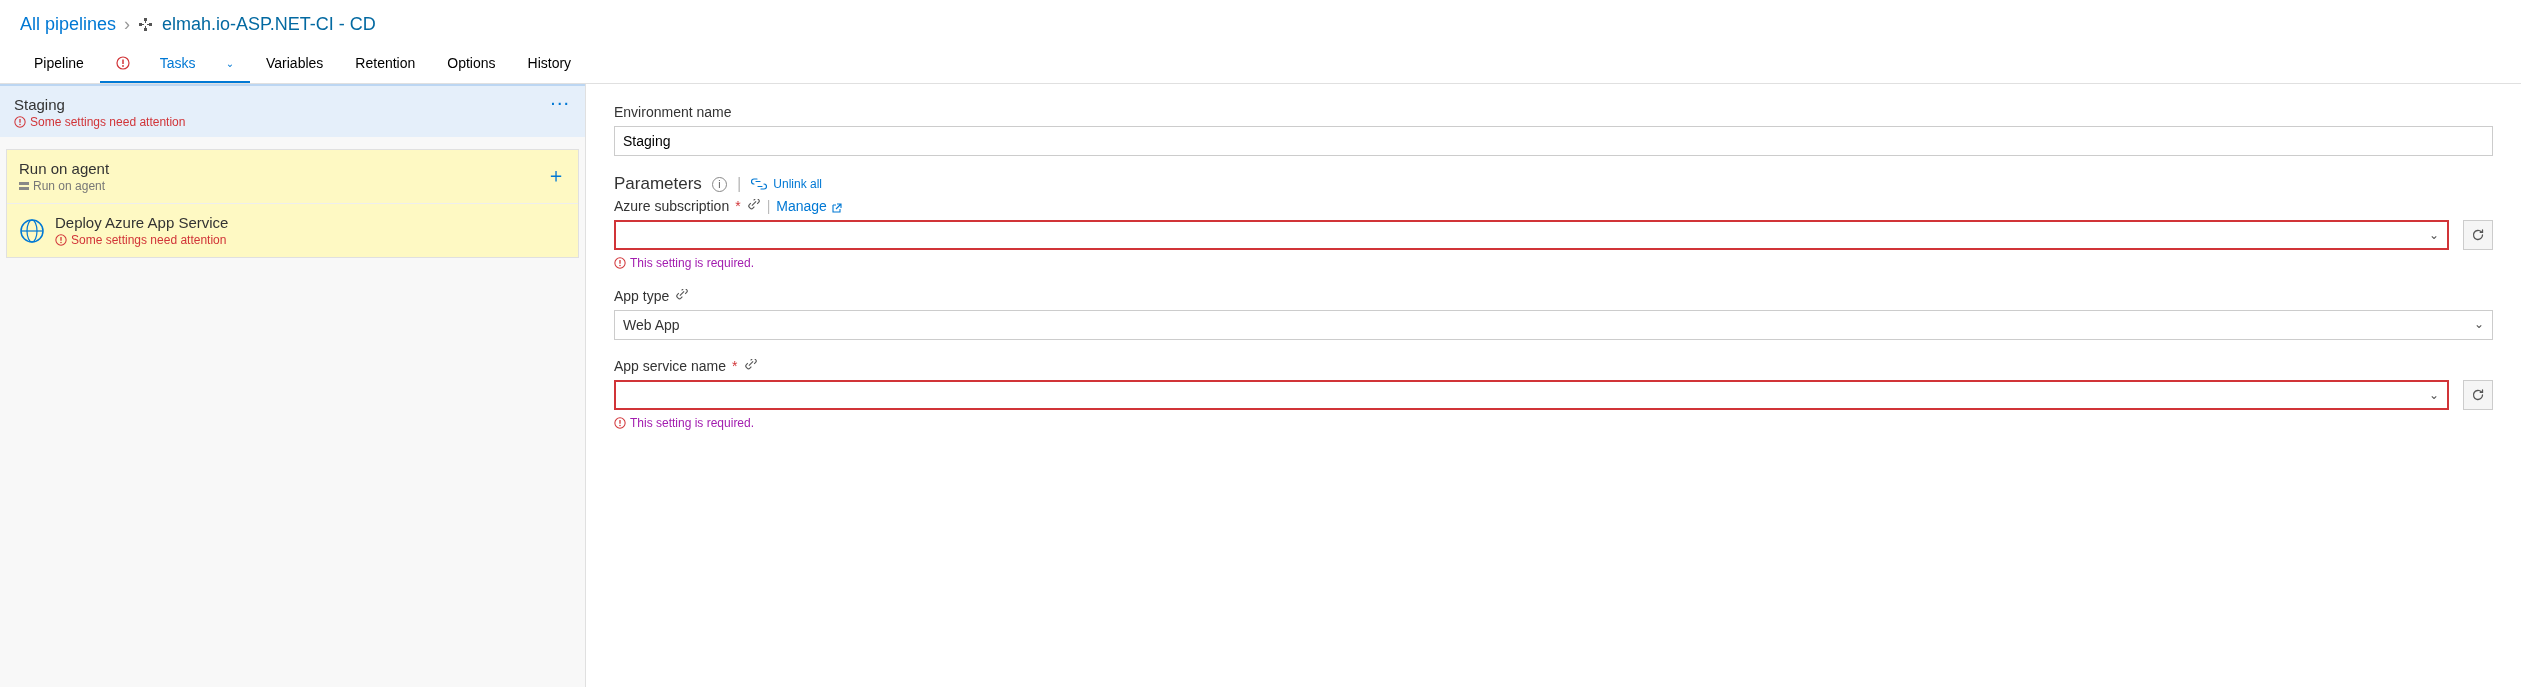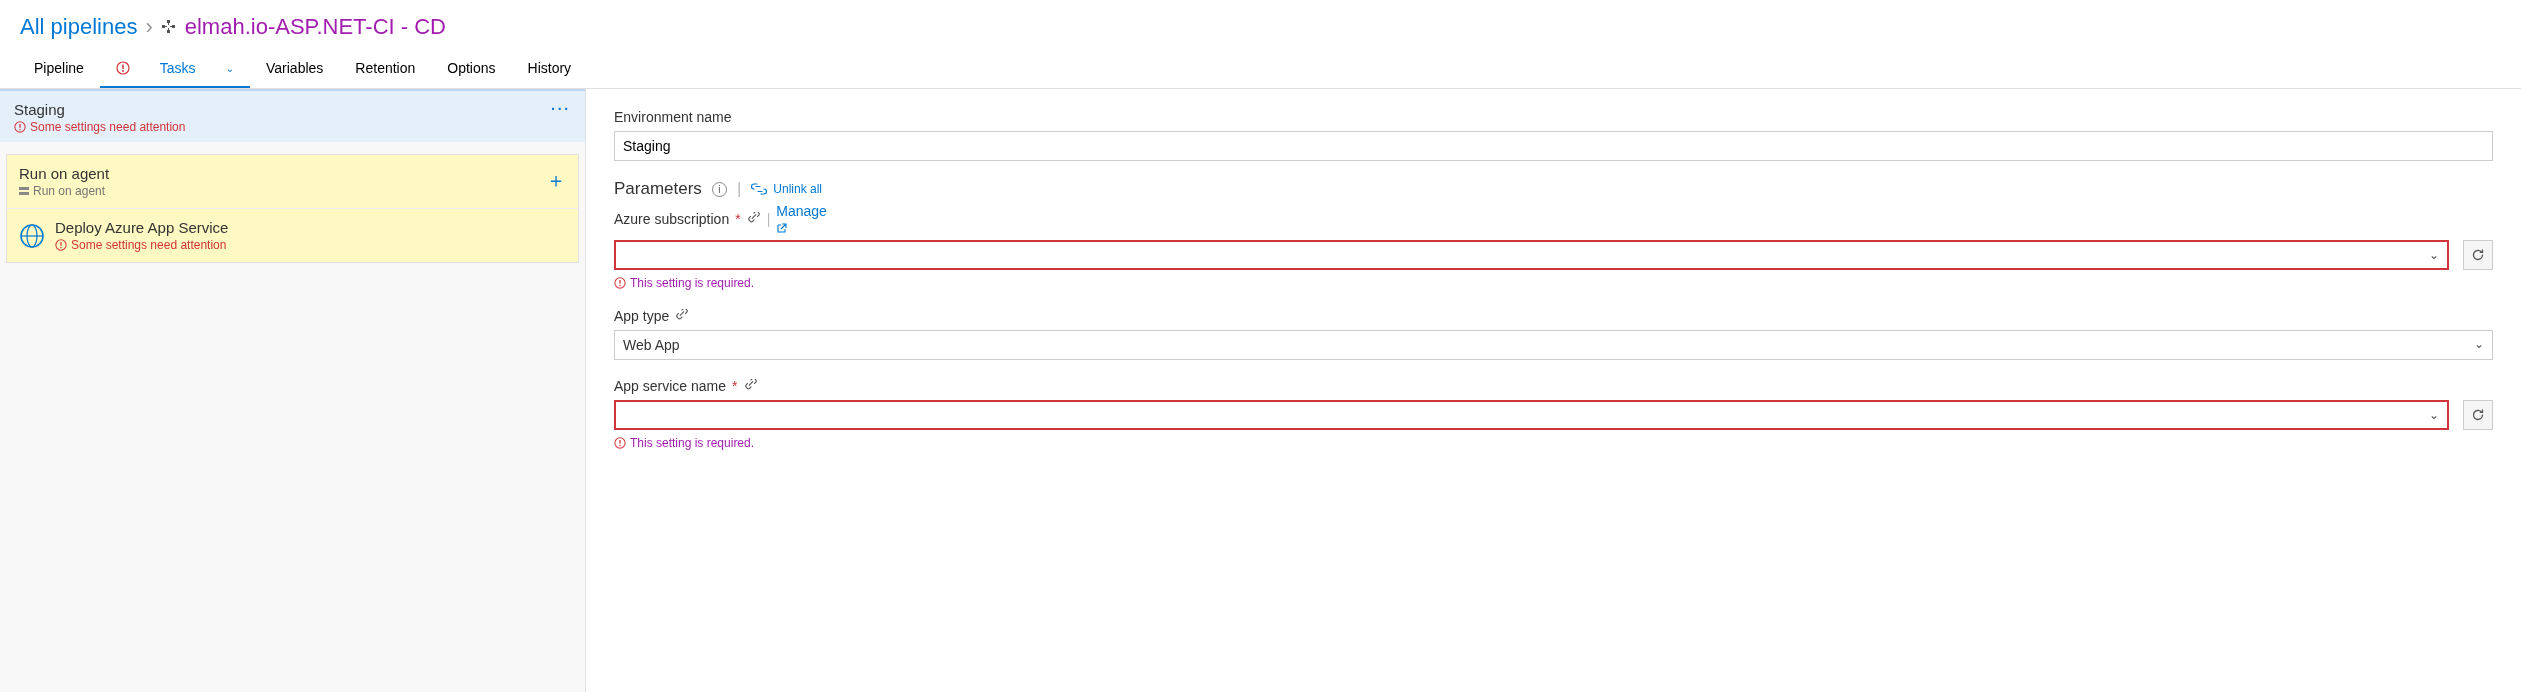--- a/index.html
+++ b/index.html
@@ -1,22 +1,22 @@
 <!DOCTYPE html>
 <html><head>
 <meta charset="utf-8">
 <style>
   * { box-sizing: border-box; margin: 0; padding: 0; }
   body { font-family: "Segoe UI", Arial, sans-serif; font-size: 14px; color: #333; background: #fff; }
 
-  .breadcrumb { display: flex; align-items: center; gap: 8px; padding: 14px 20px 10px 20px; font-size: 22px; }
+  .breadcrumb { display: flex; align-items: center; gap: 8px; padding: 14px 20px 10px 20px; font-size: 18px; }
   .breadcrumb .link { color: #0078d4; cursor: pointer; }
   .breadcrumb .chev { color: #999; }
   .breadcrumb .pipeline-icon { width: 16px; height: 16px; display: inline-block; }
-  .breadcrumb .title { color: #a21caf; font-weight: 400; }
+  .breadcrumb .title { color: #0369a1; font-weight: 400; }
 
   .tabs { display: flex; gap: 0; padding: 0 18px; border-bottom: 1px solid #e0e0e0; }
   .tab { padding: 10px 16px; color: #000000; cursor: pointer; border-bottom: 2px solid transparent; display: flex; align-items: center; gap: 6px; font-size: 14px; }
   .tab.active { color: #0078d4; border-bottom-color: #0078d4; gap: 30px; }
   .tab .errbang { color: #d13438; }
   .tab .caret { color: #0078d4; font-size: 10px; }
 
   .content { display: grid; grid-template-columns: 586px 1fr; height: calc(100vh - 90px); }
   .leftpane { border-right: 1px solid #e0e0e0; background: #f8f8f8; display: flex; flex-direction: column; gap: 12px; padding-top: 0; }
   .stage { background: #e5effa; border-top: 2px solid #bcd6f2; padding: 10px 14px 8px 14px; position: relative; }
@@ -41,21 +41,21 @@
     width: 100%; height: 30px; border: 1px solid #ccc; padding: 4px 8px; font-size: 14px; background: #fff;
   }
   .section-head { display: flex; align-items: center; gap: 10px; font-size: 17px; margin-bottom: 4px; }
   .section-head .info { width: 15px; height: 15px; border: 1px solid #888; border-radius: 50%; display: inline-flex; align-items: center; justify-content: center; font-size: 10px; color: #555; }
   .section-head .divider { color: #bbb; }
   .section-head .unlink { color: #0078d4; cursor: pointer; display: inline-flex; align-items: center; gap: 6px; font-size: 12px; }
 
   .param-label { font-size: 14px; color: #333; display: flex; align-items: center; gap: 6px; margin-bottom: 6px; }
   .param-label .req { color: #d13438; }
   .param-label .divider { color: #bbb; }
-  .param-label .manage { color: #0078d4; cursor: pointer; display: inline-flex; align-items: flex-start; gap: 4px; flex-direction: column; }
+  .param-label .manage { color: #0078d4; cursor: pointer; display: inline-flex; align-items: flex-end; gap: 4px; }
 
   .select-row { display: flex; align-items: center; gap: 14px; }
   .select { position: relative; }
   .select.error { border: 2px solid #d13438; }
   .select .caret { position: absolute; right: 8px; top: 6px; color: #555; font-size: 12px; }
   .error-msg { color: #a21caf; font-size: 12px; margin-top: 6px; display: flex; align-items: center; gap: 4px; }
   .refresh { width: 30px; height: 30px; border: 1px solid #ccc; background: #f5f5f5; display: flex; align-items: center; justify-content: center; cursor: pointer; flex: 0 0 auto; }
 
   .linkicon { display: inline-block; }
   .bars-two { width: 10px; height: 8px; display: inline-flex; flex-direction: column; gap: 2px; }

